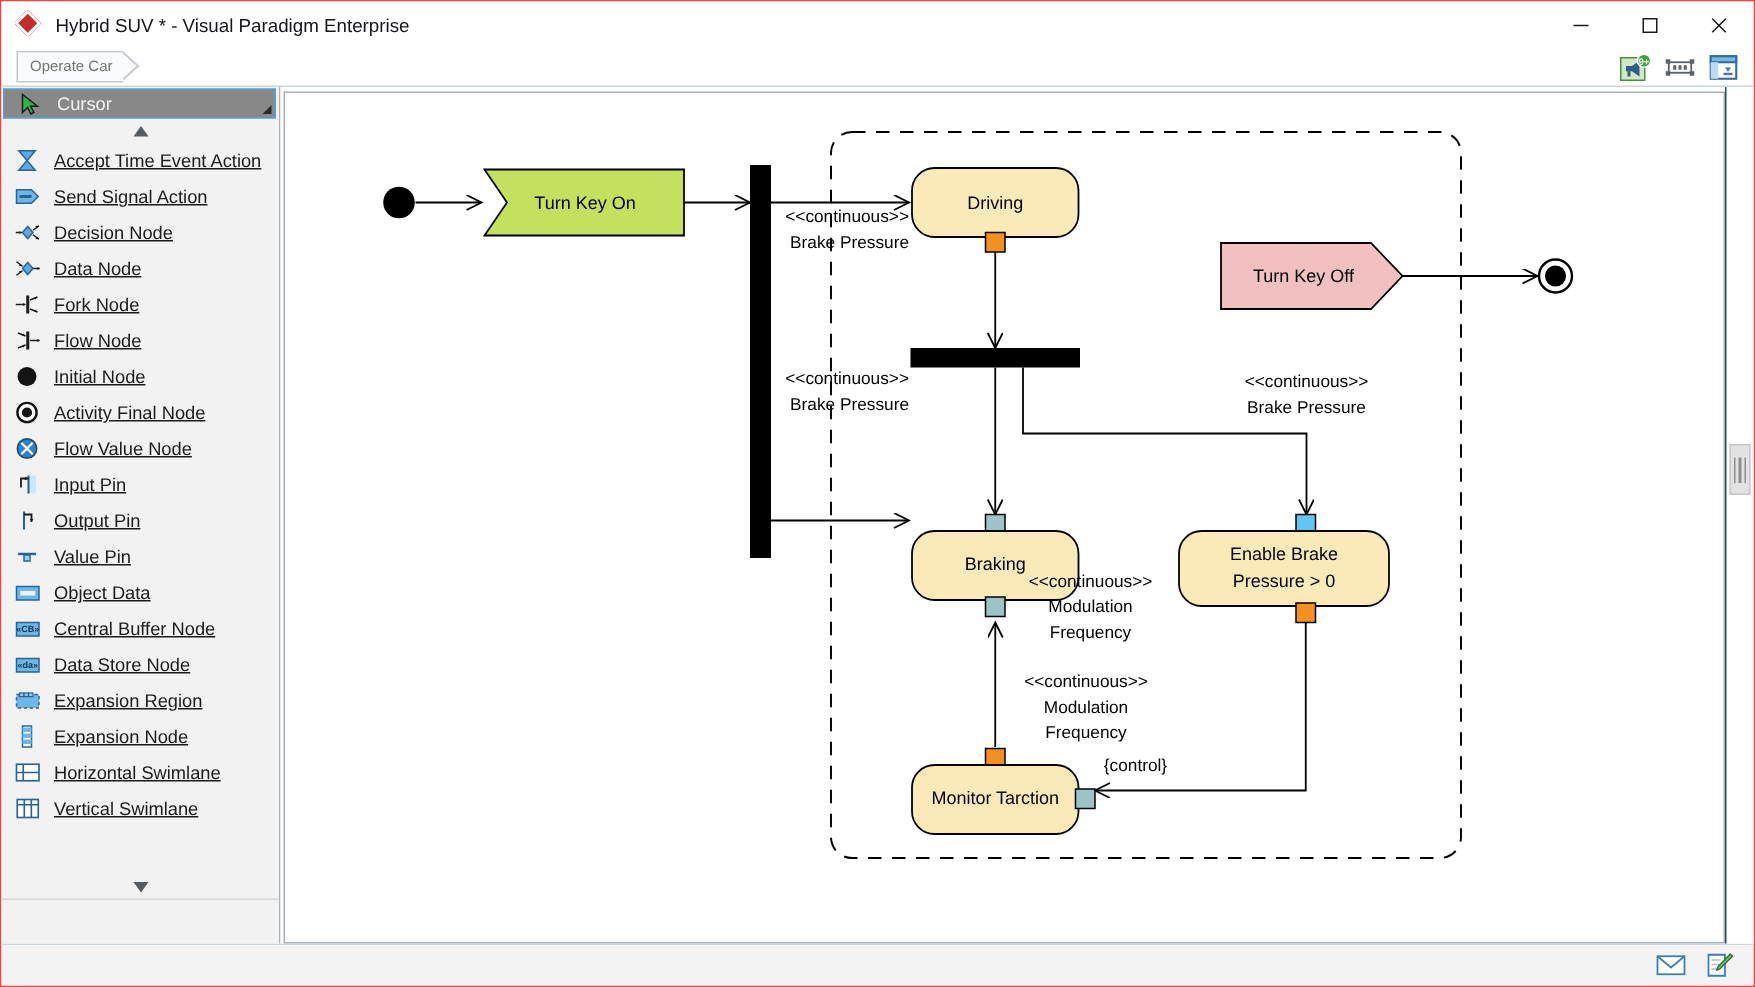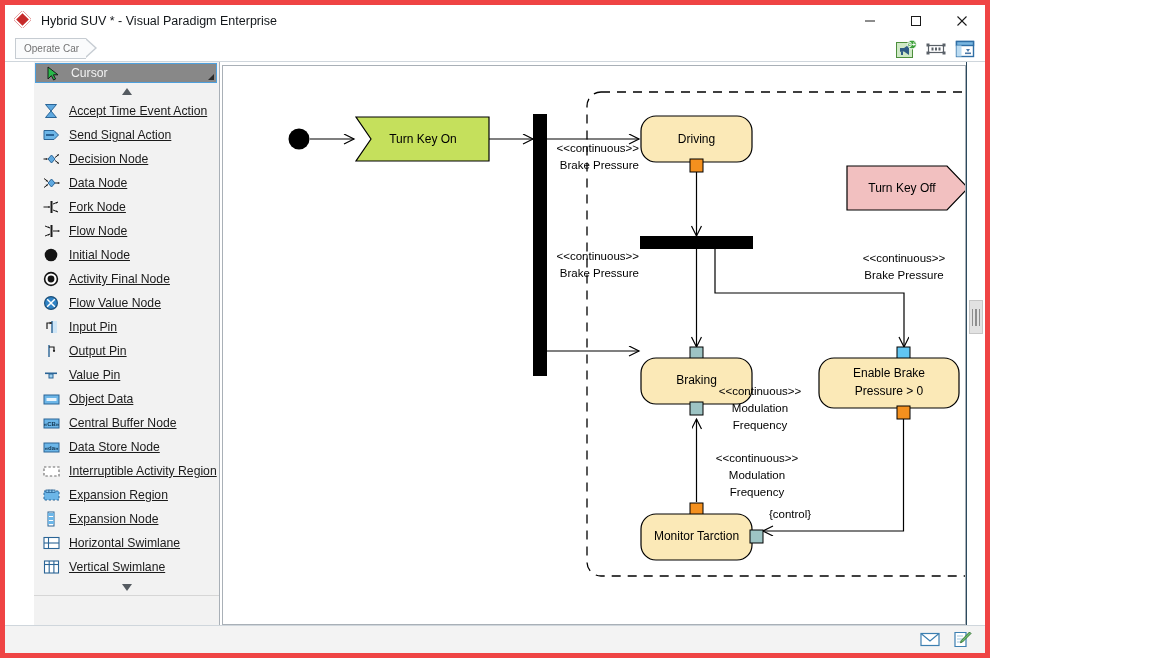--- a/index.html
+++ b/index.html
@@ -4,22 +4,22 @@
 <style>
   * { box-sizing: border-box; margin: 0; padding: 0; }
   html, body {
     width: 1170px; height: 658px;
     font-family: "Liberation Sans", sans-serif;
     background: #ffffff;
     overflow: hidden;
   }
   .app {
     position: relative;
-    width: 990px; height: 658px;
-    border: 5px solid #ef4444;
+    width: 1170px; height: 658px;
+    border: 1px solid #ef4444;
     background: #ffffff;
     display: flex; flex-direction: column;
   }
 
   
   .titlebar {
     height: 31px; min-height: 31px;
     display: flex; align-items: center;
     background: #ffffff;
     position: relative;
@@ -98,21 +98,21 @@
     height: 26px; display: flex; align-items: center; gap: 5px;
   }
   .tool-btn {
     width: 24px; height: 22px;
     display: flex; align-items: center; justify-content: center;
     cursor: default; border: 1px solid transparent; border-radius: 2px;
     position: relative;
   }
 
   
-  .body-row { flex: 1; display: flex; min-height: 0; position: relative; margin-left: 29px; }
+  .body-row { flex: 1; display: flex; min-height: 0; position: relative; }
 
   
   .palette {
     width: 186px; min-width: 186px;
     background: #f2f2f2;
     border-right: 1px solid #a9b0b7;
     position: relative;
     overflow: hidden;
     display: flex; flex-direction: column;
   }
@@ -464,28 +464,20 @@
         <div class="pal-item">
           <span class="pal-ico">
             <svg width="17" height="13" viewBox="0 0 17 13">
               <rect x="1" y="2" width="15" height="9" fill="#6cb6e8" stroke="#2a6496" stroke-width="1"></rect>
               <text x="8.5" y="8.6" font-family="Liberation Sans, sans-serif" font-size="6" fill="#11344f" text-anchor="middle" font-weight="bold">«da»</text>
             </svg>
           </span>
           <span class="lbl">Data Store Node</span>
         </div>
 
-        <div class="pal-item">
-          <span class="pal-ico">
-            <svg width="17" height="13" viewBox="0 0 17 13">
-              <rect x="1" y="2" width="15" height="9" fill="#ffffff" stroke="#6a6a6a" stroke-width="1.1" stroke-dasharray="2.4 2"></rect>
-            </svg>
-          </span>
-          <span class="lbl">Interruptible Activity Region</span>
-        </div>
 
         <div class="pal-item">
           <span class="pal-ico">
             <svg width="17" height="13" viewBox="0 0 17 13">
               <rect x="1" y="2" width="15" height="9" fill="#6cb6e8" stroke="#2a6496" stroke-width="1" stroke-dasharray="2.2 1.8"></rect>
               <rect x="3" y="1" width="3" height="2.4" fill="#8dc8ef" stroke="#2a6496" stroke-width="0.8"></rect>
               <rect x="6" y="1" width="3" height="2.4" fill="#8dc8ef" stroke="#2a6496" stroke-width="0.8"></rect>
               <rect x="9" y="1" width="3" height="2.4" fill="#8dc8ef" stroke="#2a6496" stroke-width="0.8"></rect>
             </svg>
           </span>

